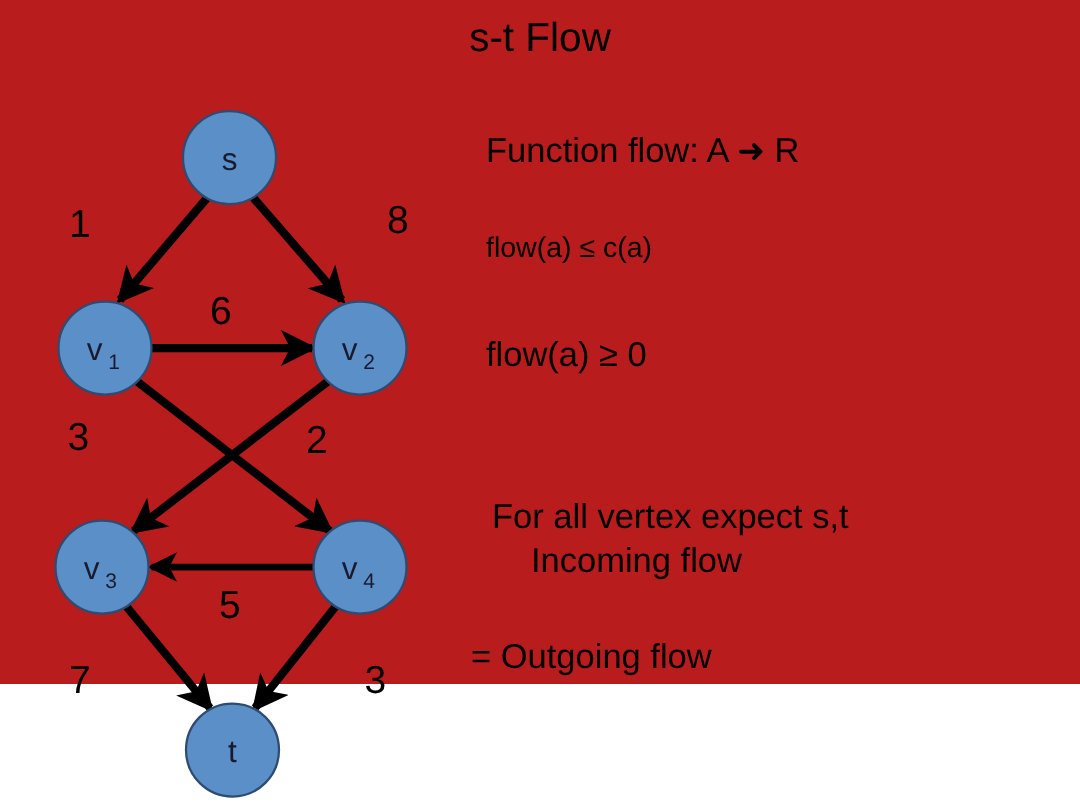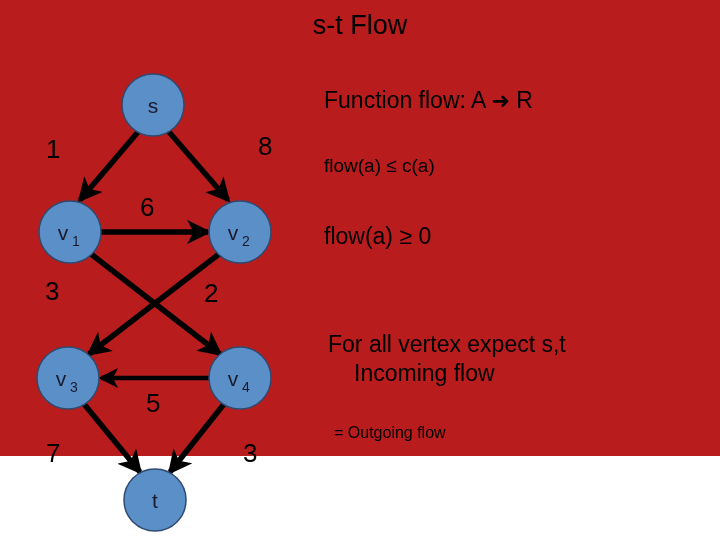--- a/index.html
+++ b/index.html
@@ -70,21 +70,21 @@
     position: absolute;
     font-family: "Liberation Sans", sans-serif;
     color: #000000;
     white-space: nowrap;
   }
   .note-l1 { left: 10px;  top:  87px; font-size: 23px; }
   .note-l2 { left: 10px;  top: 155px; font-size: 19px; }
   .note-l3 { left: 10px;  top: 223px; font-size: 23px; text-align: center; }
   .note-l4 { left: 14px;  top: 297px; font-size: 23px; margin-top: 34px; }
   .note-l5 { left: 28px;  top: 360px; font-size: 23px; margin-left: 12px; }
-  .note-l6 { left:  0px;  top: 424px; font-size: 16px; margin-left: 20px; }
+  .note-l6 { left:  0px;  top: 424px; font-size: 23px; }
   .arrow-glyph {
     font-family: "DejaVu Sans", sans-serif;
     font-weight: bold;
     font-size: 22px;
   }
 </style>
 </head>
 <body>
 
 <div id="slide">

